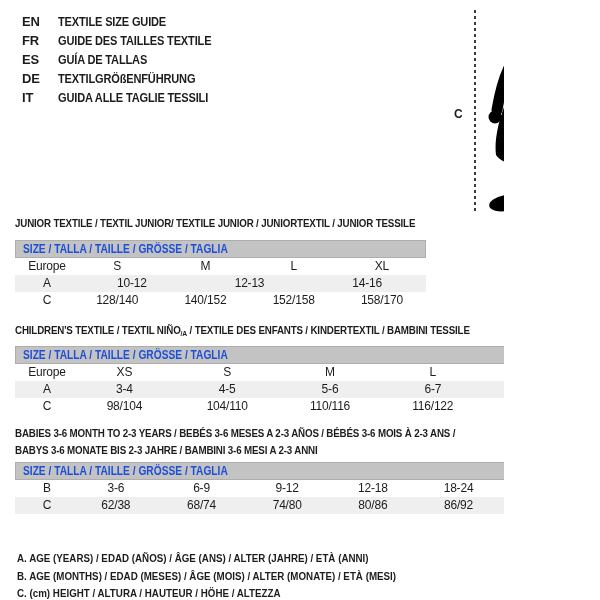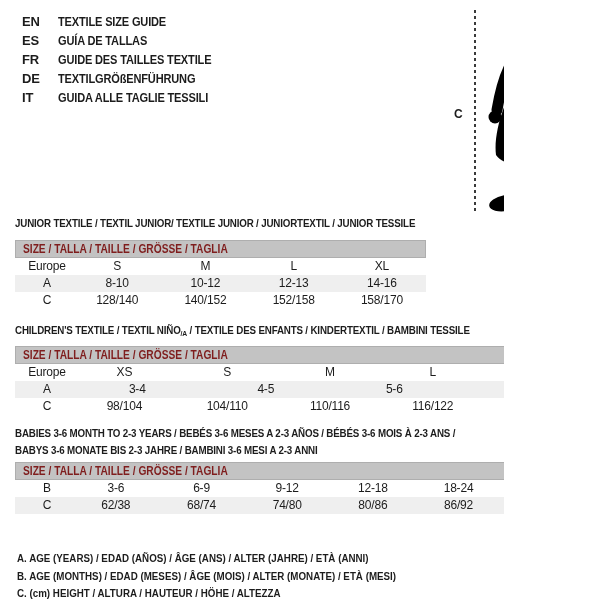--- a/index.html
+++ b/index.html
@@ -25,21 +25,21 @@
   
   .tbl-title{position:absolute;margin:0;font-size:11.5px;font-weight:700;letter-spacing:-0.2px;line-height:17px;}
   .t1-title{left:15px;top:215px;}
   .t2-title{left:15px;top:322px;}
   .t3-title{left:15px;top:425px;}
   .tbl-box{position:absolute;left:15px;}
   .t1-box{top:240px;width:411px;}
   .t2-box{top:346px;width:572px;}
   .t3-box{top:462px;width:572px;}
   .size-bar{height:18px;line-height:16px;background:#c3c3c3;border:1px solid #aeaeae;
-    box-sizing:border-box;padding-left:7px;font-size:12px;font-weight:700;color:#7f1d1d;}
+    box-sizing:border-box;padding-left:7px;font-size:12px;font-weight:700;color:#1d4ed8;}
   .trow{display:flex;height:17px;line-height:17px;font-size:12px;letter-spacing:-0.2px;}
   .trow.shaded{background:#efefef;}
   .tcell{flex:1;text-align:center;}
   .tcell.lbl{flex:0 0 52px;text-align:center;padding-left:6px;}
   .sub-part{font-size:8px;position:relative;top:2px;}
 
   
   .footnotes{position:absolute;left:17px;top:534px;font-size:11.5px;font-weight:700;margin-top:16px;}
   .footnote{height:17.5px;line-height:17.5px;}
 </style>
@@ -47,26 +47,26 @@
 <body>
 
 <div class="page">
 
   <div class="lang-list">
     <div class="lang-row">
       <span class="lang-code">EN</span>
       <span class="cond">TEXTILE SIZE GUIDE</span>
     </div>
     <div class="lang-row">
+      <span class="lang-code">FR</span>
+      <span class="cond">GUIDE DES TAILLES TEXTILE</span>
+    </div>
+    <div class="lang-row">
       <span class="lang-code">ES</span>
       <span class="cond">GUÍA DE TALLAS</span>
-    </div>
-    <div class="lang-row">
-      <span class="lang-code">FR</span>
-      <span class="cond">GUIDE DES TAILLES TEXTILE</span>
     </div>
     <div class="lang-row">
       <span class="lang-code">DE</span>
       <span class="cond">TEXTILGRÖßENFÜHRUNG</span>
     </div>
     <div class="lang-row">
       <span class="lang-code">IT</span>
       <span class="cond">GUIDA ALLE TAGLIE TESSILI</span>
     </div>
   </div>
@@ -98,21 +98,20 @@
     </div>
     <div class="trow">
       <span class="tcell lbl">Europe</span>
       <span class="tcell">S</span>
       <span class="tcell">M</span>
       <span class="tcell">L</span>
       <span class="tcell">XL</span>
     </div>
     <div class="trow shaded">
       <span class="tcell lbl">A</span>
-      <span class="tcell">8-10</span>
       <span class="tcell">10-12</span>
       <span class="tcell">12-13</span>
       <span class="tcell">14-16</span>
     </div>
     <div class="trow">
       <span class="tcell lbl">C</span>
       <span class="tcell">128/140</span>
       <span class="tcell">140/152</span>
       <span class="tcell">152/158</span>
       <span class="tcell">158/170</span>
@@ -130,20 +129,21 @@
       <span class="tcell">S</span>
       <span class="tcell">M</span>
       <span class="tcell">L</span>
       <span class="tcell">XL</span>
     </div>
     <div class="trow shaded">
       <span class="tcell lbl">A</span>
       <span class="tcell">3-4</span>
       <span class="tcell">4-5</span>
       <span class="tcell">5-6</span>
+      <span class="tcell">6-7</span>
       <span class="tcell">7-8</span>
     </div>
     <div class="trow">
       <span class="tcell lbl">C</span>
       <span class="tcell">98/104</span>
       <span class="tcell">104/110</span>
       <span class="tcell">110/116</span>
       <span class="tcell">116/122</span>
       <span class="tcell">122/128</span>
     </div>

